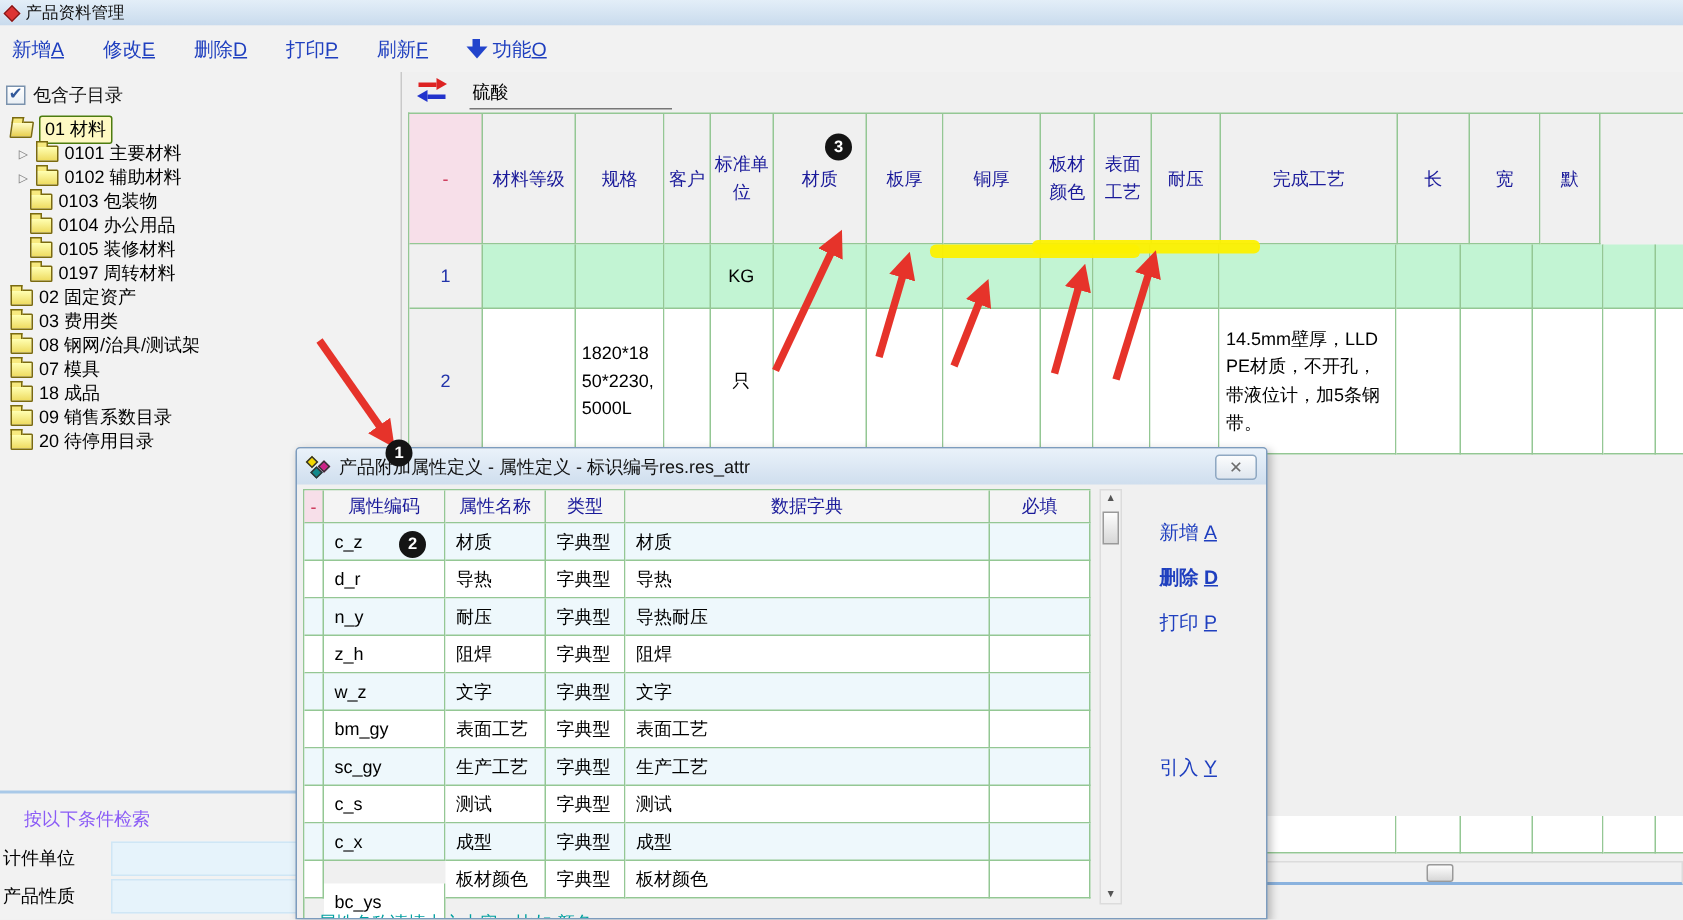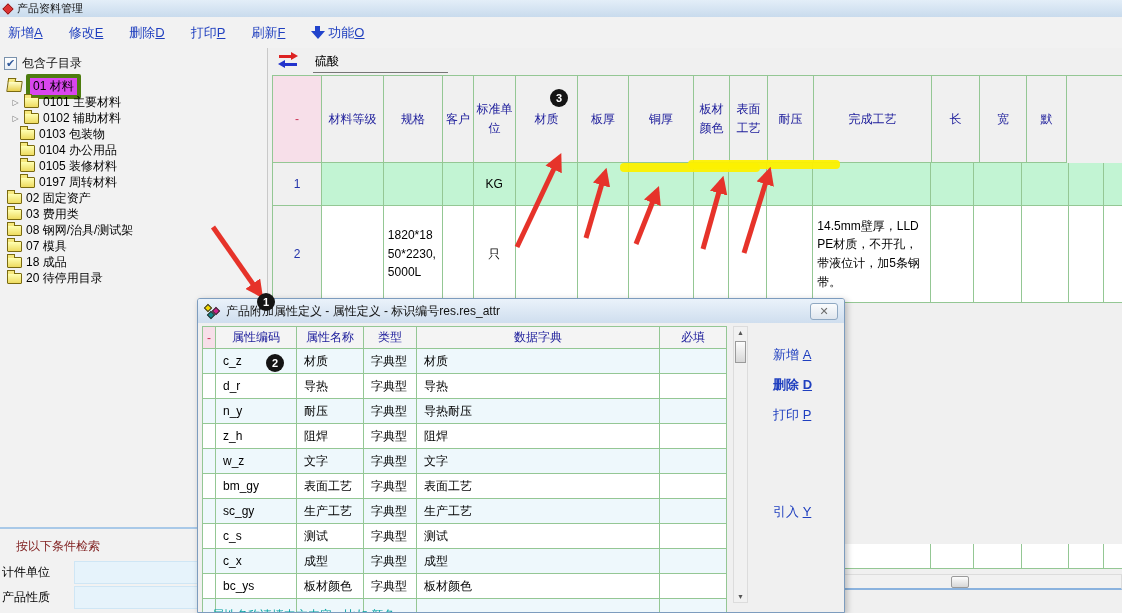--- a/index.html
+++ b/index.html
@@ -28,25 +28,25 @@
   .chk{width:13px;height:13px;border:1px solid #7a92ad;background:linear-gradient(#fff,#e9eff5);
     color:#31599b;font-size:11px;line-height:11px;text-align:center;font-weight:bold;}
   .tree{padding-top:2px;}
   .tree-row{display:flex;align-items:center;height:16px;gap:4px;color:#000;white-space:nowrap;}
   .tree-row .tri{width:9px;font-size:8px;color:#777;text-align:center;flex:0 0 9px;}
   .folder{flex:0 0 15px;width:15px;height:11px;background:linear-gradient(#ffffb2,#eedb60);
     border:1px solid #7a6a10;border-radius:1px;position:relative;margin-top:1px;}
   .folder::before{content:'';position:absolute;top:-4px;left:-1px;width:6px;height:3px;
     background:#f7e97e;border:1px solid #7a6a10;border-bottom:none;}
   .folder.open{transform:skewX(-8deg);background:linear-gradient(#fffdc8,#e8cf4e);}
-  .tree-label.sel{border:4px solid #4d7c0f;background:#d946ef;border-radius:2px;padding:0 3px;}
+  .tree-label.sel{border:1px solid #4d7c0f;background:#fef9c3;border-radius:2px;padding:0 3px;}
   .lvl0{padding-left:7px;} .lvl1{padding-left:11px;} .lvl1.noexp{padding-left:20px;}
 
   .search-panel{position:absolute;left:0;top:479px;width:268px;height:86px;border-top:2px solid #a9c9e8;background:#f2f2f2;}
-  .sp-title{color:#7f1d1d;padding:9px 0 6px 16px;}
+  .sp-title{color:#8b5cf6;padding:9px 0 6px 16px;}
   .sp-field{display:flex;align-items:center;margin:0 0 2px 2px;}
   .sp-field .lbl{width:72px;color:#000;}
   .sp-input{width:136px;height:23px;background:#e6f3fb;border:1px solid #cfe6f5;}
 
   
   .grid-area{position:absolute;left:272px;top:48px;width:850px;height:565px;overflow:hidden;background:var(--gray);}
   .filter-row{height:27px;display:flex;align-items:flex-start;gap:14px;padding:5px 0 0 5px;}
   .swap{position:relative;width:22px;height:15px;flex:0 0 22px;}
   .swap .a1{position:absolute;top:2px;left:2px;width:12px;height:3px;background:#d22;}
   .swap .a1::after{content:'';position:absolute;right:-7px;top:-3px;border-left:7px solid #d22;border-top:4px solid transparent;border-bottom:4px solid transparent;}
@@ -180,20 +180,24 @@
         <span class="folder"></span>
         <span class="tree-label">08  钢网/治具/测试架</span>
       </div>
       <div class="tree-row lvl0">
         <span class="folder"></span>
         <span class="tree-label">07  模具</span>
       </div>
       <div class="tree-row lvl0">
         <span class="folder"></span>
         <span class="tree-label">18  成品</span>
+      </div>
+      <div class="tree-row lvl0">
+        <span class="folder"></span>
+        <span class="tree-label">09  销售系数目录</span>
       </div>
       <div class="tree-row lvl0">
         <span class="folder"></span>
         <span class="tree-label">20  待停用目录</span>
       </div>
     </div>
   <div class="search-panel">
     <div class="sp-title">按以下条件检索</div>
     <div id="sp-fields">
         <div class="sp-field">
@@ -386,21 +390,21 @@
       <div class="d-row alt">
         <div class="d-cell" style="width: 13px;"></div>
         <div class="d-cell" style="width: 81px;">c_x</div>
         <div class="d-cell" style="width: 67px;">成型</div>
         <div class="d-cell" style="width: 53px;">字典型</div>
         <div class="d-cell" style="width: 243px;">成型</div>
         <div class="d-cell" style="width: 67px;"></div>
       </div>
       <div class="d-row">
         <div class="d-cell" style="width: 13px;"></div>
-        <div class="d-cell" style="width: 81px;">bc_ys</div>
+        <div class="d-cell" style="width: 81px; margin-top: 15px;">bc_ys</div>
         <div class="d-cell" style="width: 67px;">板材颜色</div>
         <div class="d-cell" style="width: 53px;">字典型</div>
         <div class="d-cell" style="width: 243px;">板材颜色</div>
         <div class="d-cell" style="width: 67px;"></div>
       </div>
       <div class="d-row alt">
         <div class="d-cell" style="width: 13px;"></div>
         <div class="d-cell" style="width: 81px;"></div>
         <div class="d-cell" style="width: 67px;"></div>
         <div class="d-cell" style="width: 53px;"></div>

